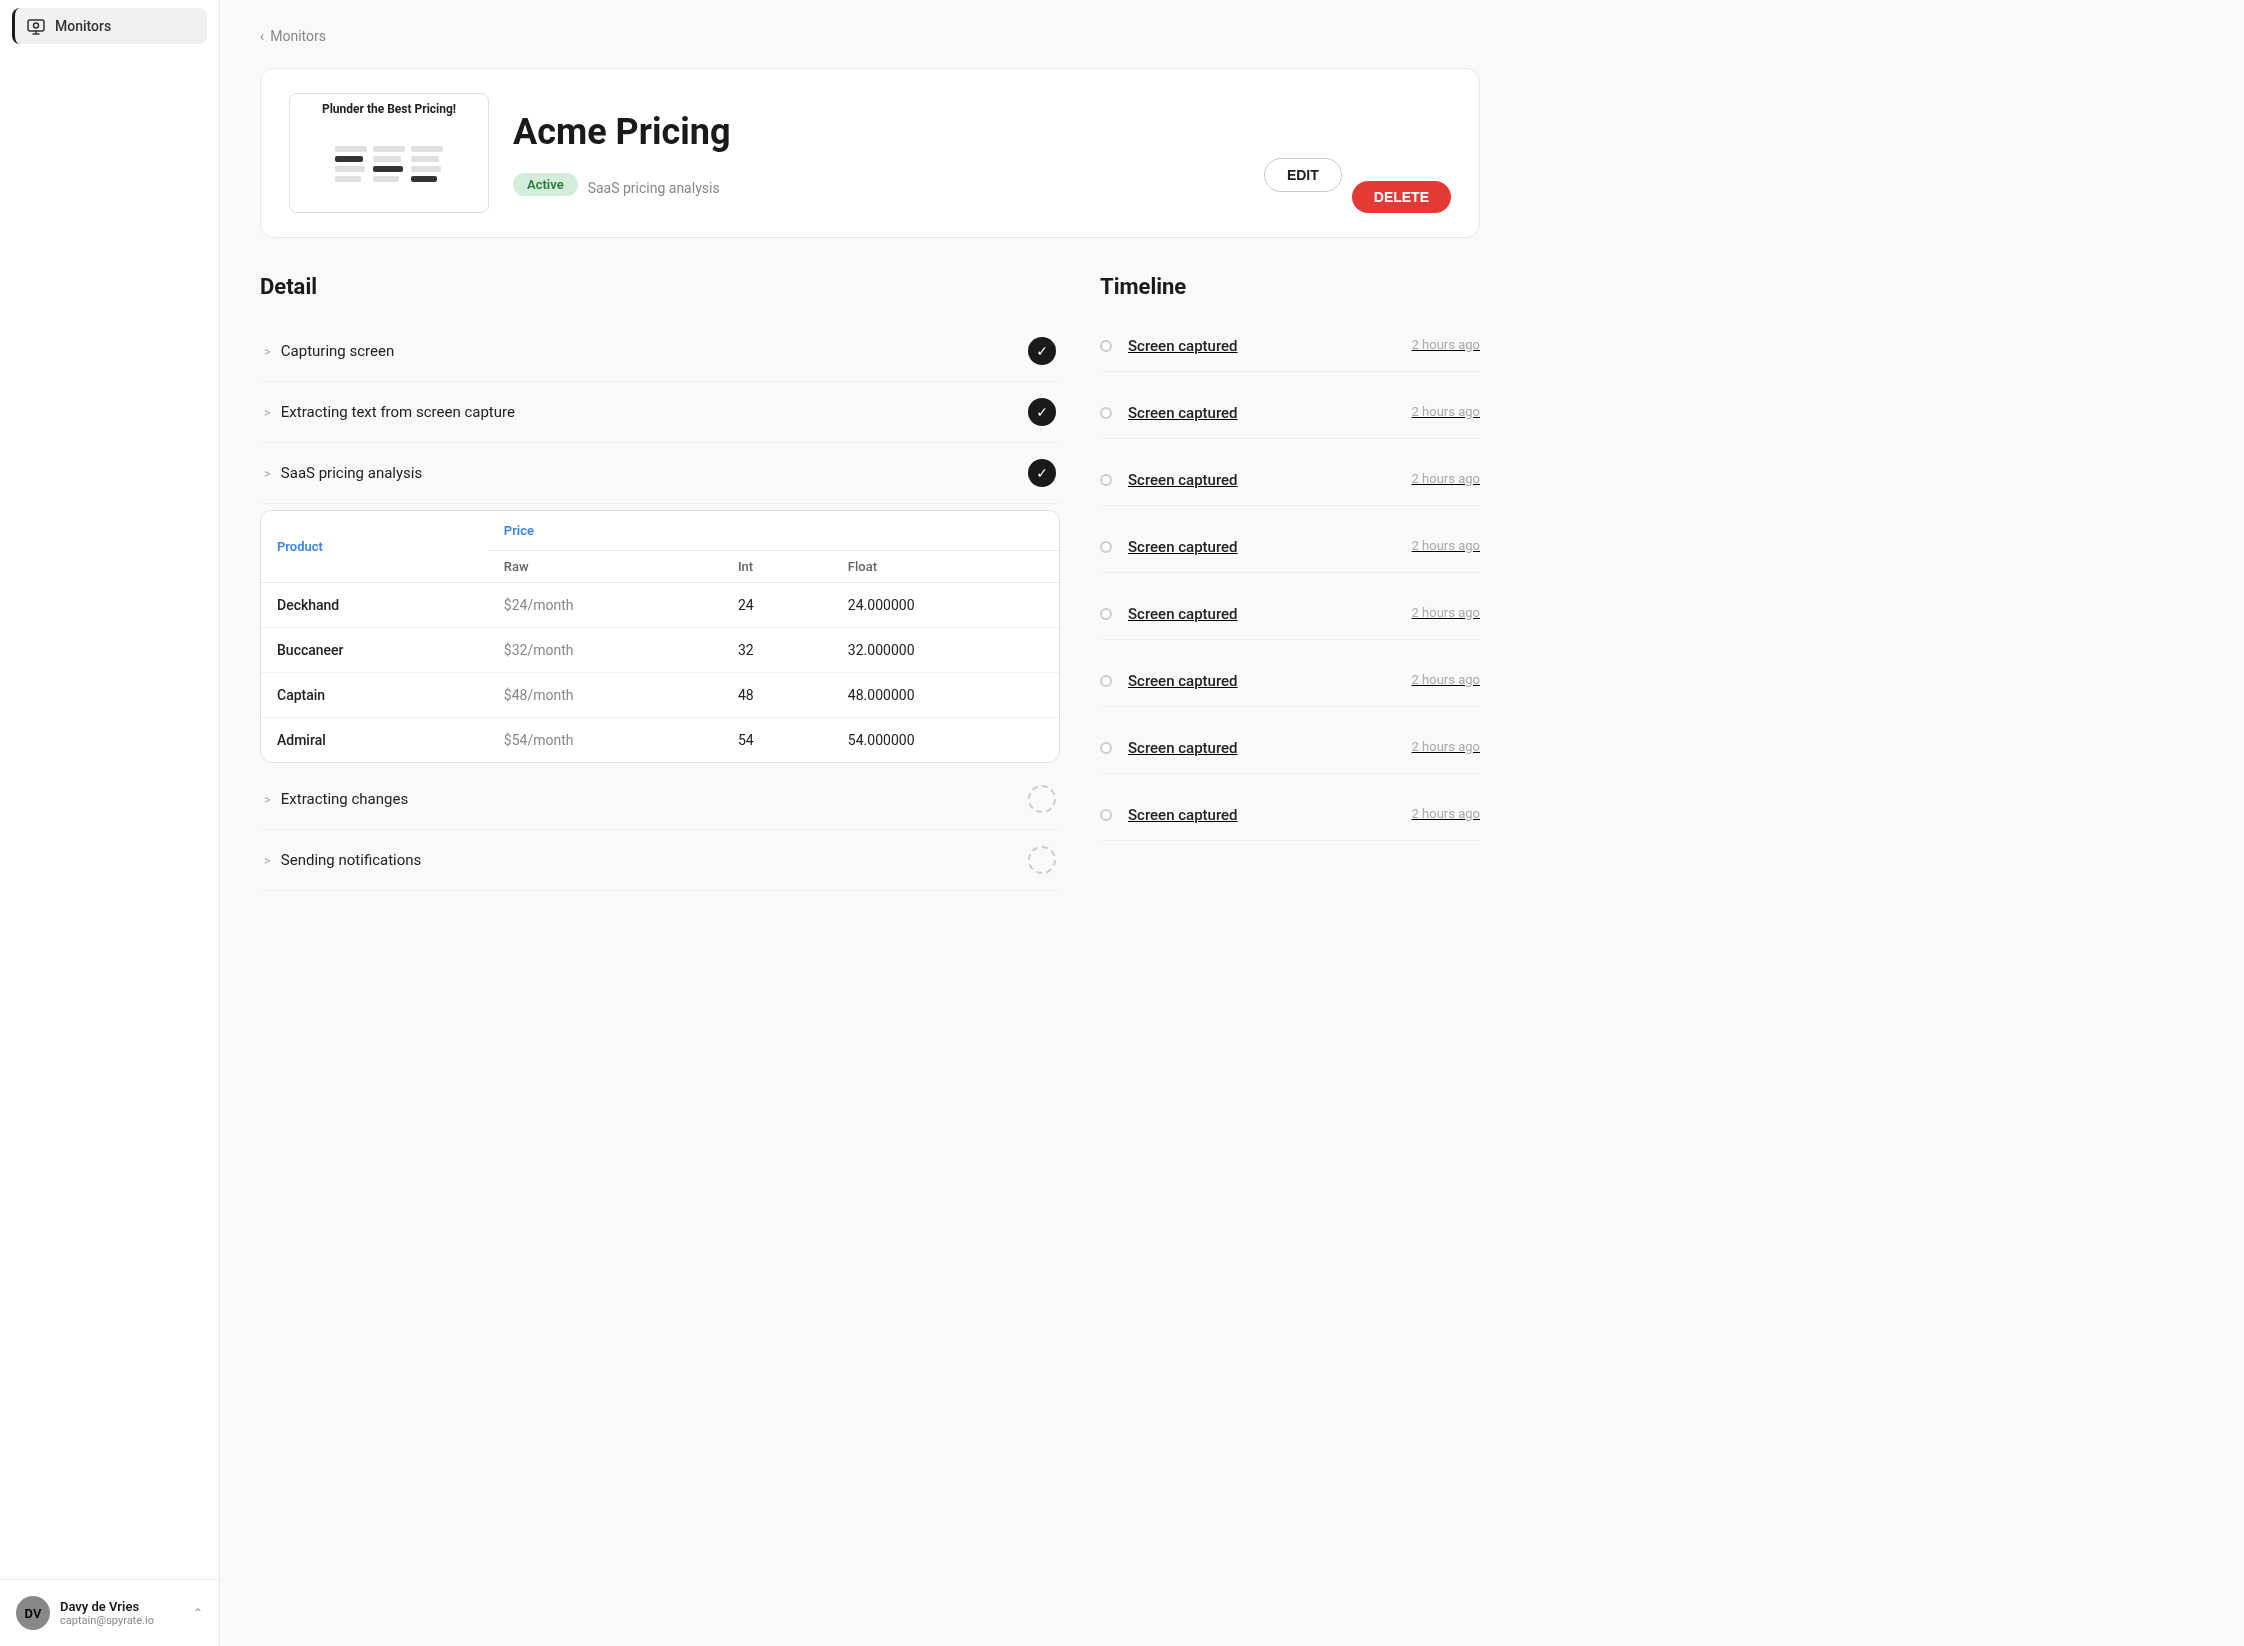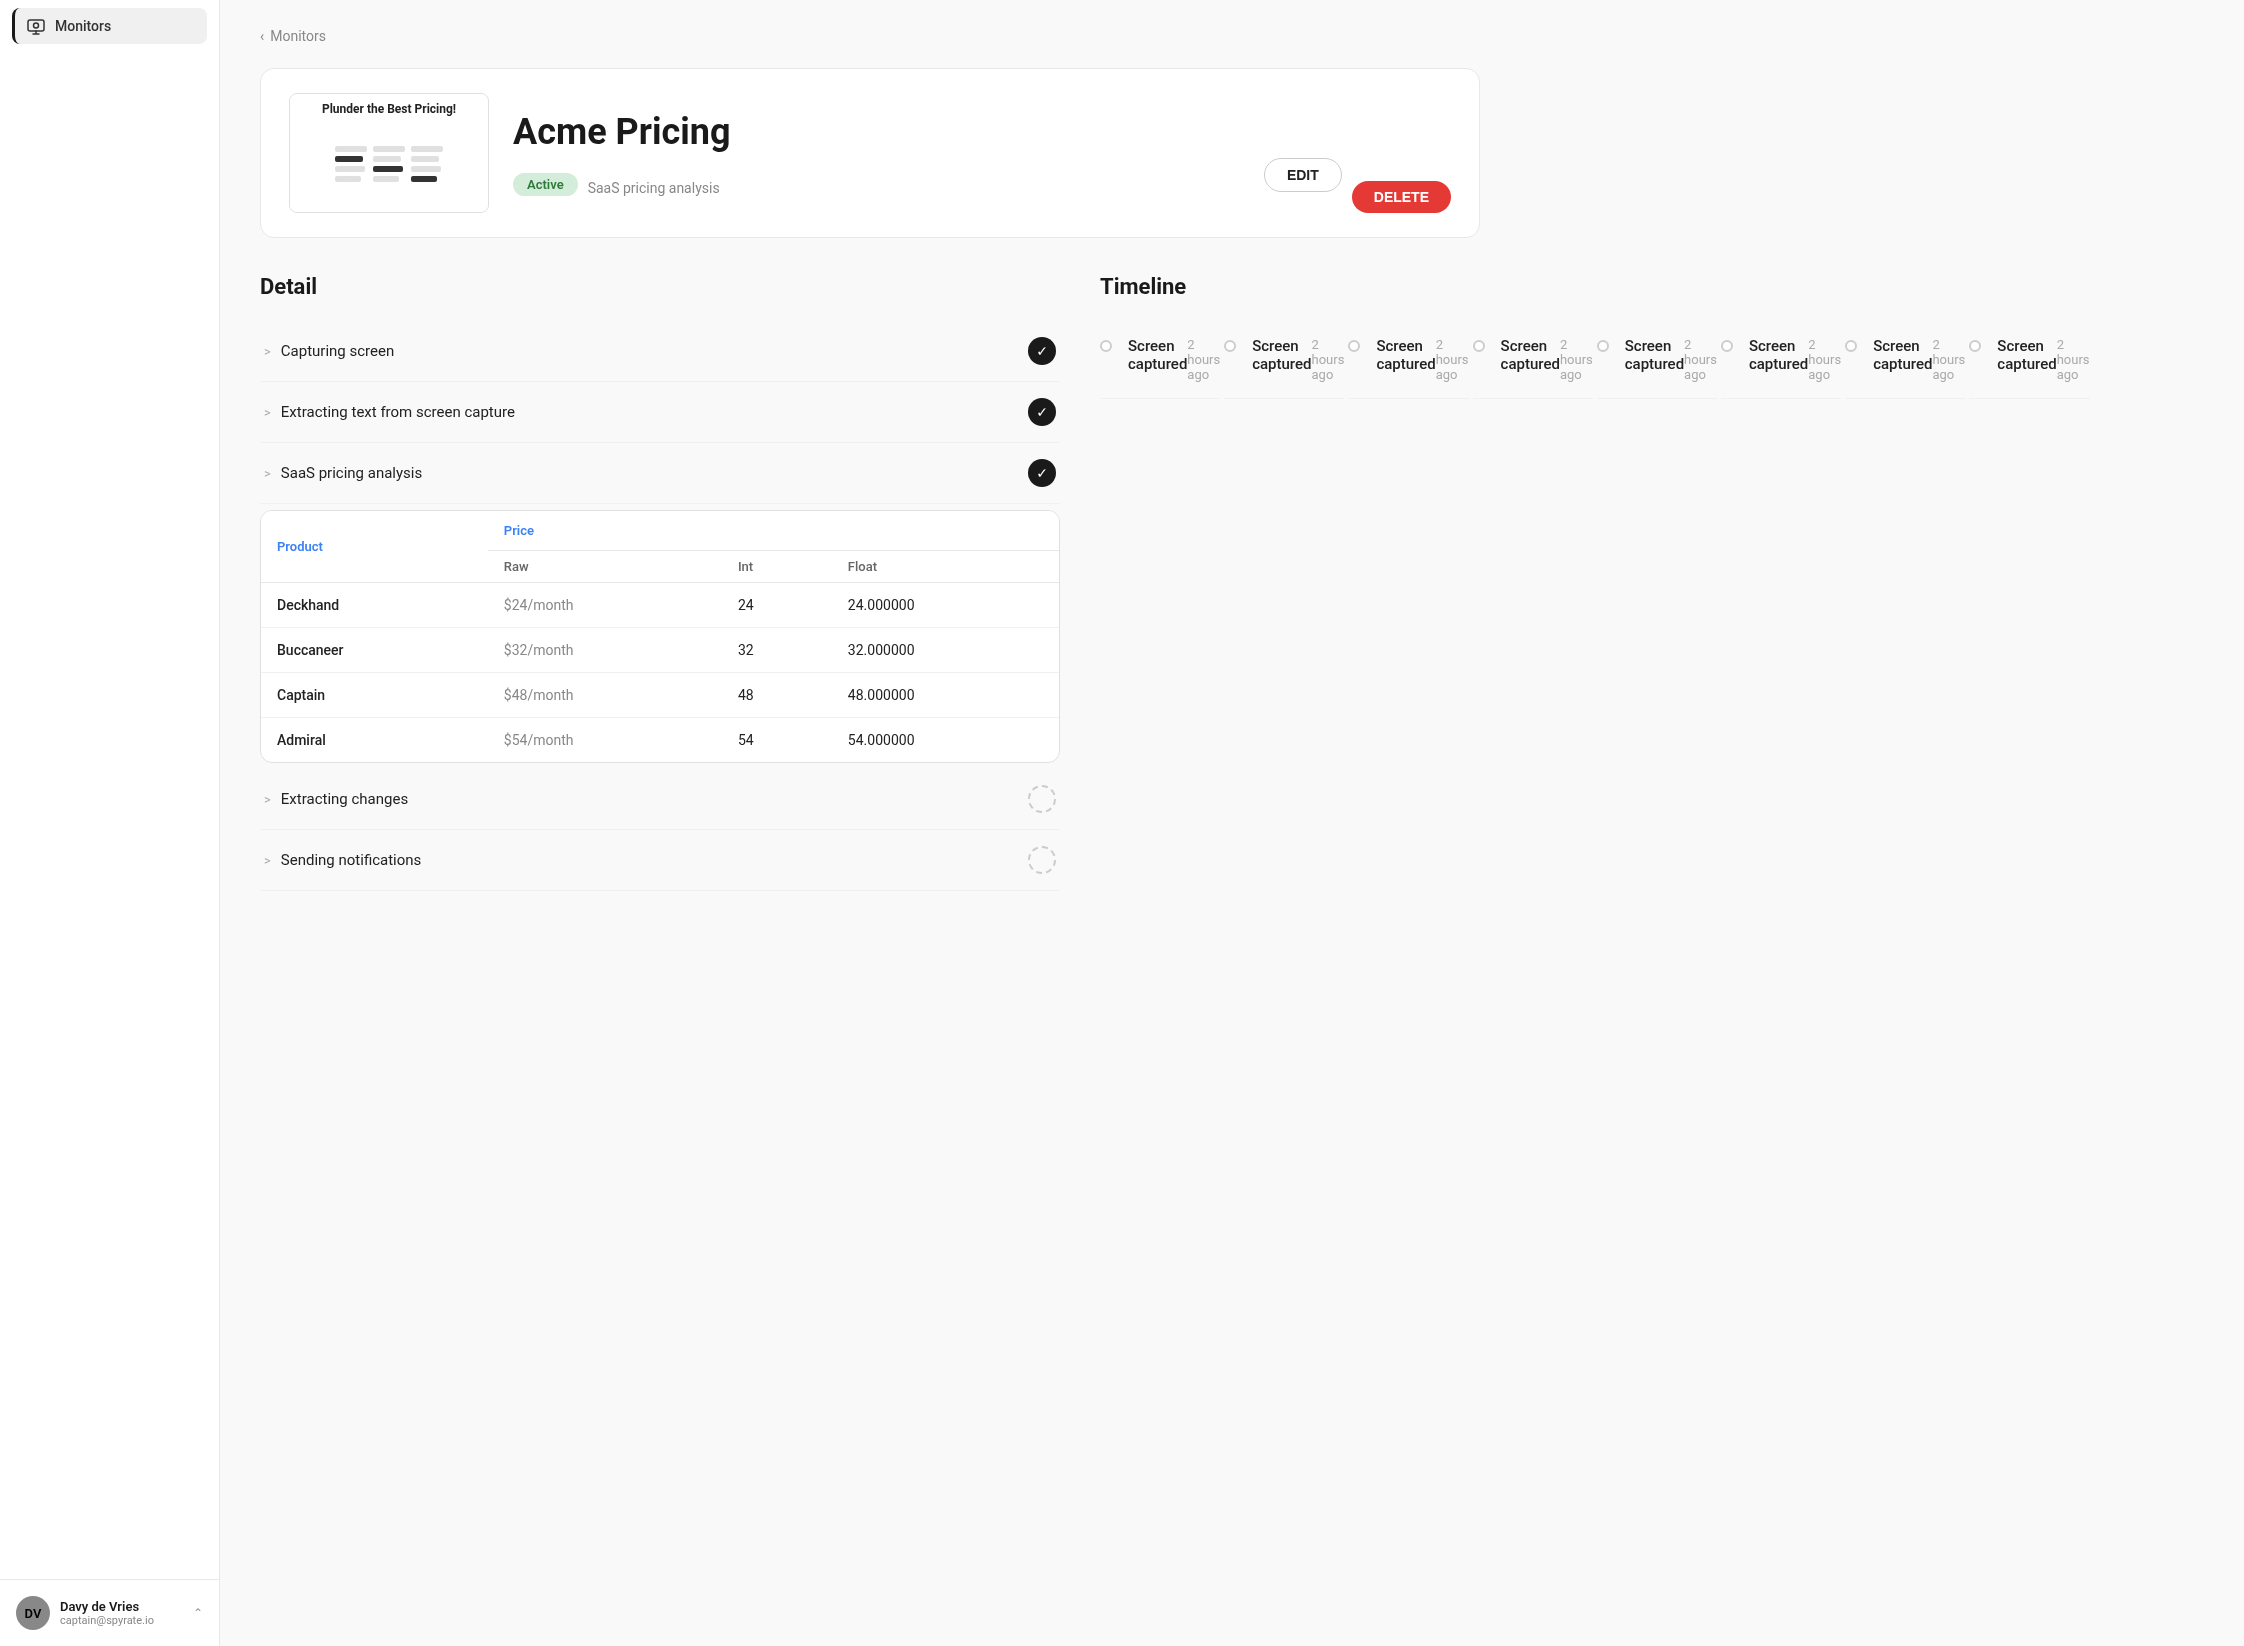--- a/index.html
+++ b/index.html
@@ -310,21 +310,21 @@
     }
     .pricing-table td.price-raw { color: #888; }
     .pricing-table tr:last-child td { border-bottom: none; }
     .product-name-cell { font-weight: 500; }
     .th-product { font-size: 13px; font-weight: 700; color: #222; padding: 12px 16px; }
     .th-price { font-size: 13px; font-weight: 700; color: #222; text-align: center; border-bottom: 1px solid #e8e8e8; }
     .colspan-price { text-align: center; }
 
     
     .timeline-section {}
-    .timeline-items { display: flex; flex-direction: row; gap: 4px; }
+    .timeline-items { display: flex; flex-direction: column; gap: 16px; text-decoration: underline; }
     .timeline-item {
       display: flex;
       align-items: flex-start;
       gap: 16px;
       padding: 16px 0;
       border-bottom: 1px solid #f0f0f0;
       position: relative;
     }
     .timeline-dot {
       width: 12px;

